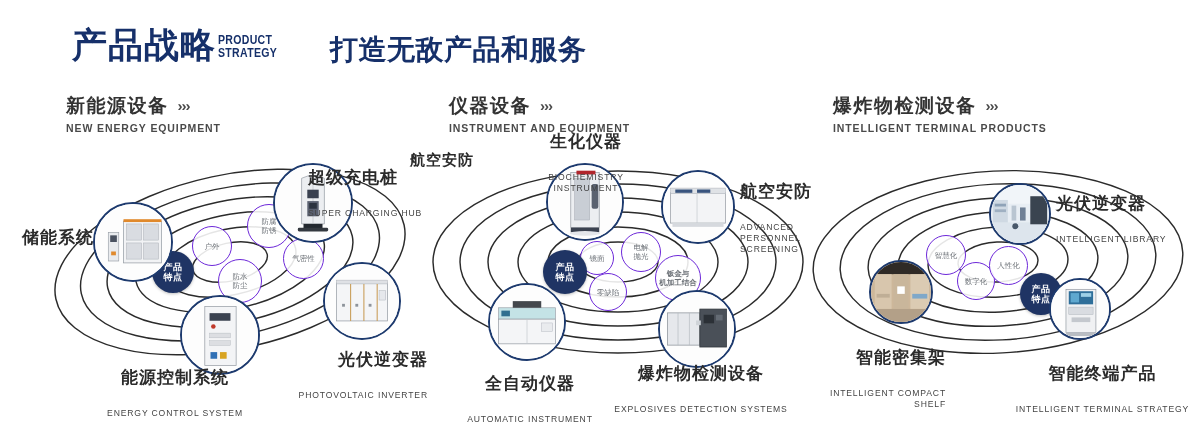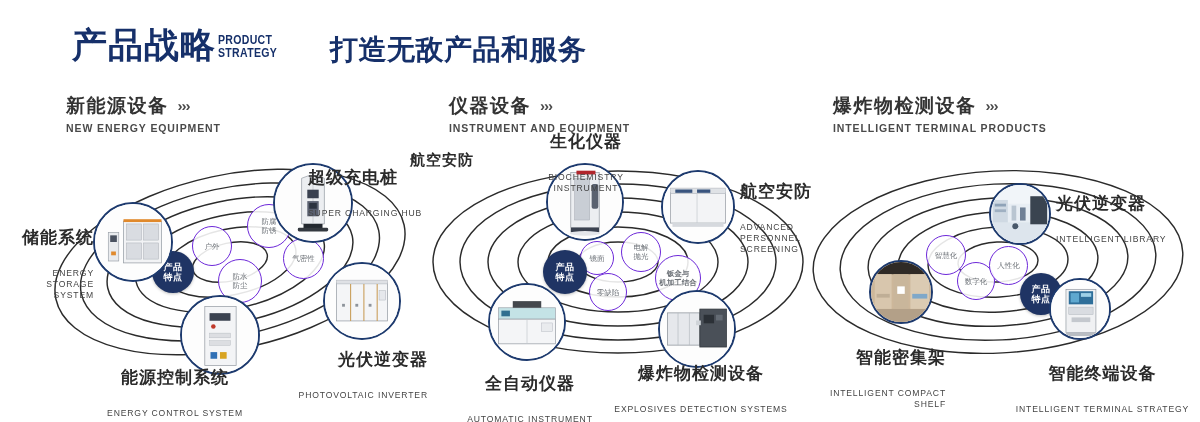--- a/index.html
+++ b/index.html
@@ -165,22 +165,20 @@
         <rect x="30" y="18" width="40" height="44" fill="#f2f3f5" stroke="#9aa0a8" stroke-width=".8"></rect>
         <rect x="33" y="21" width="16" height="17" fill="#d9dce1" stroke="#a9aeb5" stroke-width=".5"></rect>
         <rect x="51" y="21" width="16" height="17" fill="#d9dce1" stroke="#a9aeb5" stroke-width=".5"></rect>
         <rect x="33" y="41" width="16" height="17" fill="#d9dce1" stroke="#a9aeb5" stroke-width=".5"></rect>
         <rect x="51" y="41" width="16" height="17" fill="#d9dce1" stroke="#a9aeb5" stroke-width=".5"></rect>
         <rect x="30" y="16" width="40" height="3" fill="#e0892c"></rect>
       </svg>
     </div>
     <div class="lbl right" style="left:-38px;top:60px;width:92px;">
       <div class="cn">储能系统</div>
-      <div class="en">ENERGY STORAGE
-SYSTEM</div>
     </div>
 
     <div class="node" style="left:233px;top:13px;width:80px;height:80px;">
       <svg class="photo" viewBox="0 0 80 80">
         <rect x="0" y="0" width="80" height="80" fill="#fdfdfd"></rect>
         <path d="M28 14 q12 -6 24 0 v48 h-24 z" fill="#eceef1" stroke="#9aa0a8" stroke-width=".8"></path>
         <path d="M40 12 v50" stroke="#c3c7cd" stroke-width=".8"></path>
         <rect x="34" y="26" width="12" height="9" fill="#3a4150"></rect>
         <rect x="34" y="38" width="12" height="16" fill="#5a6070"></rect>
         <rect x="36" y="40" width="8" height="6" fill="#2c3340"></rect>
@@ -389,18 +387,18 @@
         <rect x="16" y="10" width="32" height="46" fill="#f0f1f3" stroke="#9aa0a8" stroke-width=".8"></rect>
         <rect x="19" y="12" width="26" height="14" fill="#2f6f9a"></rect>
         <rect x="21" y="14" width="9" height="10" fill="#5fa8cf"></rect>
         <rect x="32" y="14" width="11" height="4" fill="#9ed0e6"></rect>
         <rect x="19" y="29" width="26" height="8" fill="#d9dce1" stroke="#b0b5bc" stroke-width=".5"></rect>
         <rect x="22" y="40" width="20" height="5" fill="#c4c8ce"></rect>
         <rect x="16" y="56" width="32" height="4" fill="#b9bdc3"></rect>
       </svg>
     </div>
     <div class="lbl center" style="left:205px;top:196px;width:195px;">
-      <div class="cn">智能终端设备</div>
+      <div class="cn">智能终端产品</div>
       <div class="en">INTELLIGENT TERMINAL STRATEGY</div>
     </div>
   </div>
 
 </div>
 
 </body></html>

